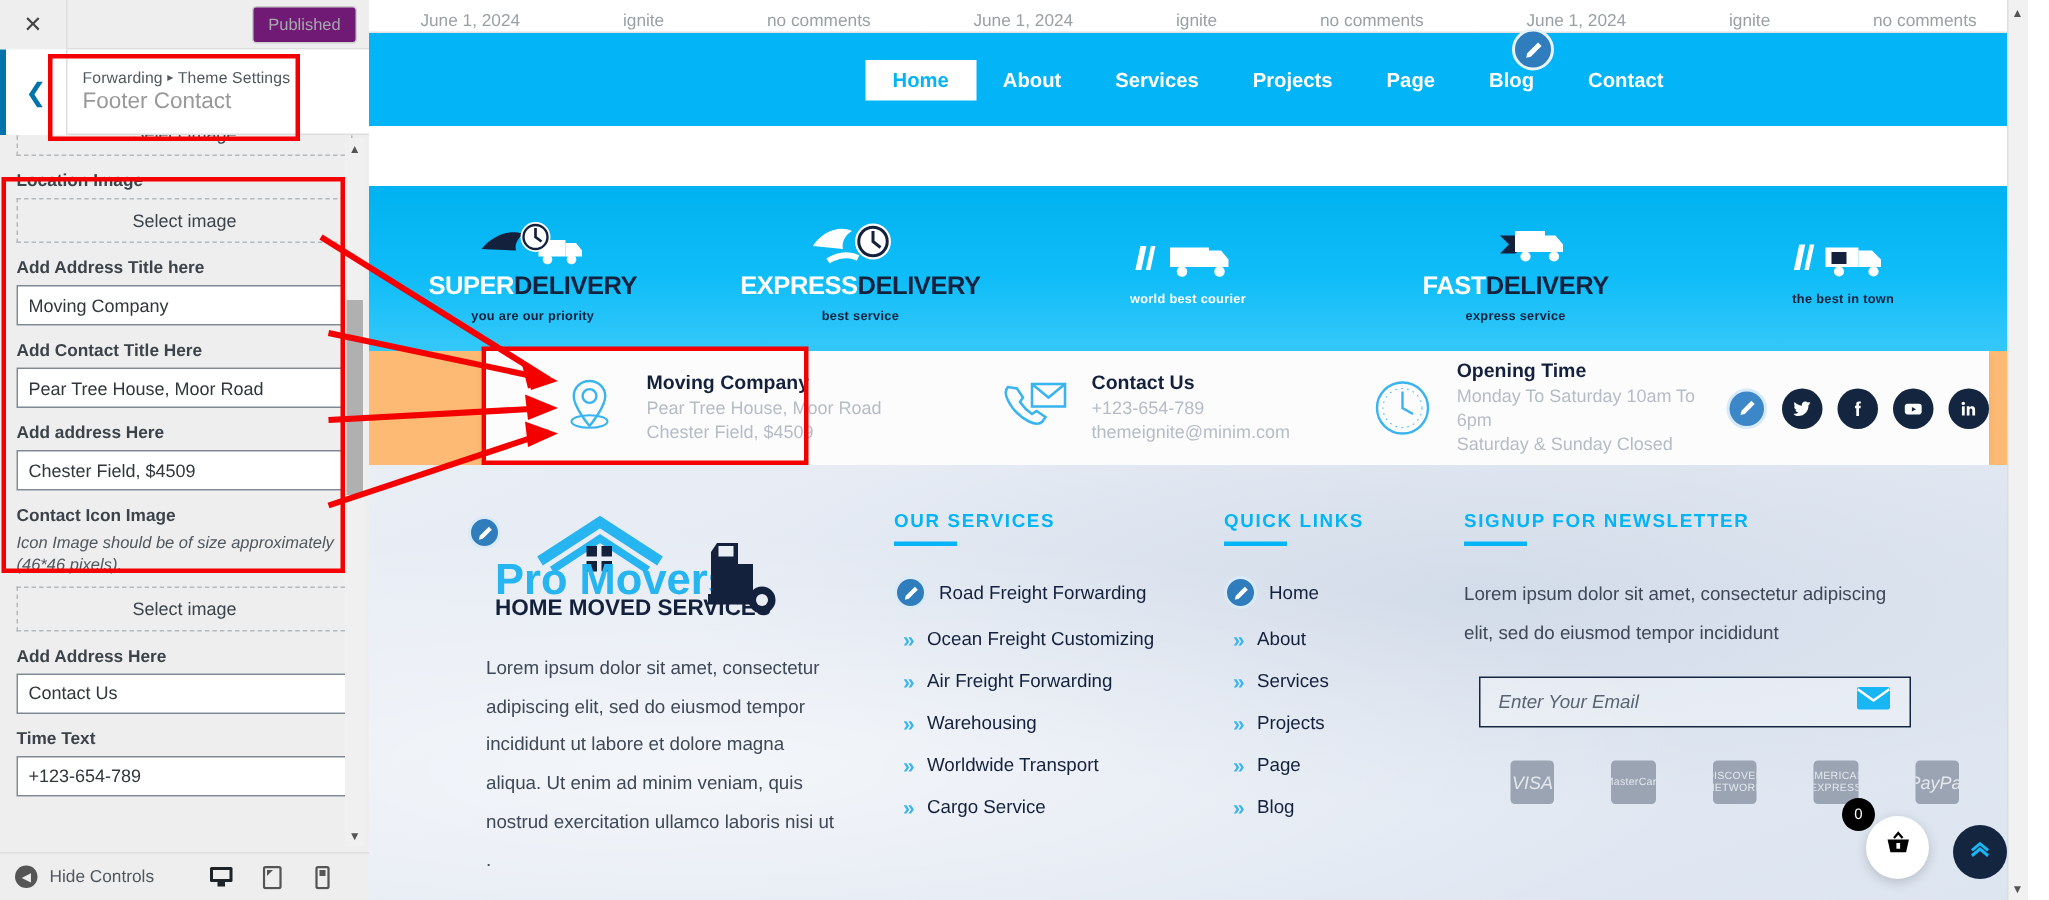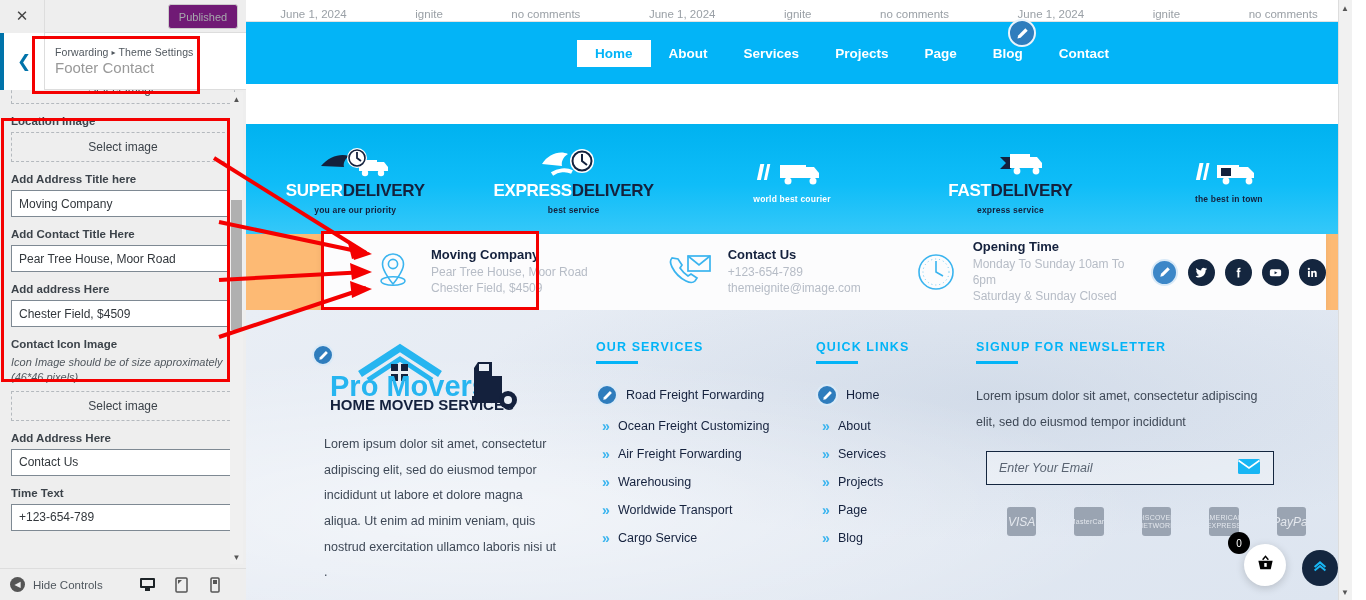--- a/index.html
+++ b/index.html
@@ -469,35 +469,35 @@
         <div class="ci-icon">
           <svg width="46" height="40" viewBox="0 0 46 40">
             <path d="M5 6c-2 2-2 5 0 9 3 6 8 11 14 14 4 2 7 2 9 0l2-3-6-4-3 2c-3-2-6-5-8-8l2-3-4-6z" fill="none" stroke="#3ab4ef" stroke-width="1.7"></path>
             <rect x="21" y="4" width="22" height="15" fill="none" stroke="#3ab4ef" stroke-width="1.7"></rect>
             <path d="M21 4l11 9 11-9" fill="none" stroke="#3ab4ef" stroke-width="1.7"></path>
           </svg>
         </div>
         <div class="ci-text">
           <div class="ci-title">Contact Us</div>
           <div class="ci-line">+123-654-789</div>
-          <div class="ci-line">themeignite@image.com</div>
+          <div class="ci-line">themeignite@minim.com</div>
         </div>
       </div>
 
       <div class="ci-block" id="ci-time">
         <div class="ci-icon">
           <svg width="42" height="42" viewBox="0 0 42 42">
             <circle cx="21" cy="21" r="17" fill="none" stroke="#3ab4ef" stroke-width="1.6"></circle>
             <circle cx="21" cy="21" r="13" fill="none" stroke="#3ab4ef" stroke-width=".7" stroke-dasharray="1 3"></circle>
             <path d="M21 10v11l7 4" fill="none" stroke="#3ab4ef" stroke-width="1.6"></path>
           </svg>
         </div>
         <div class="ci-text">
           <div class="ci-title">Opening Time</div>
-          <div class="ci-line">Monday To Sunday 10am To 6pm</div>
+          <div class="ci-line">Monday To Saturday 10am To 6pm</div>
           <div class="ci-line">Saturday &amp; Sunday Closed</div>
         </div>
       </div>
 
       <div id="social-icons">
         <div id="soc-edit">
           <svg width="12" height="12" viewBox="0 0 16 16">
               <path d="M11.5 1.6l2.9 2.9L5.6 13.3 1.8 14.2l.9-3.8z" fill="#fff"></path>
             </svg>
         </div>

